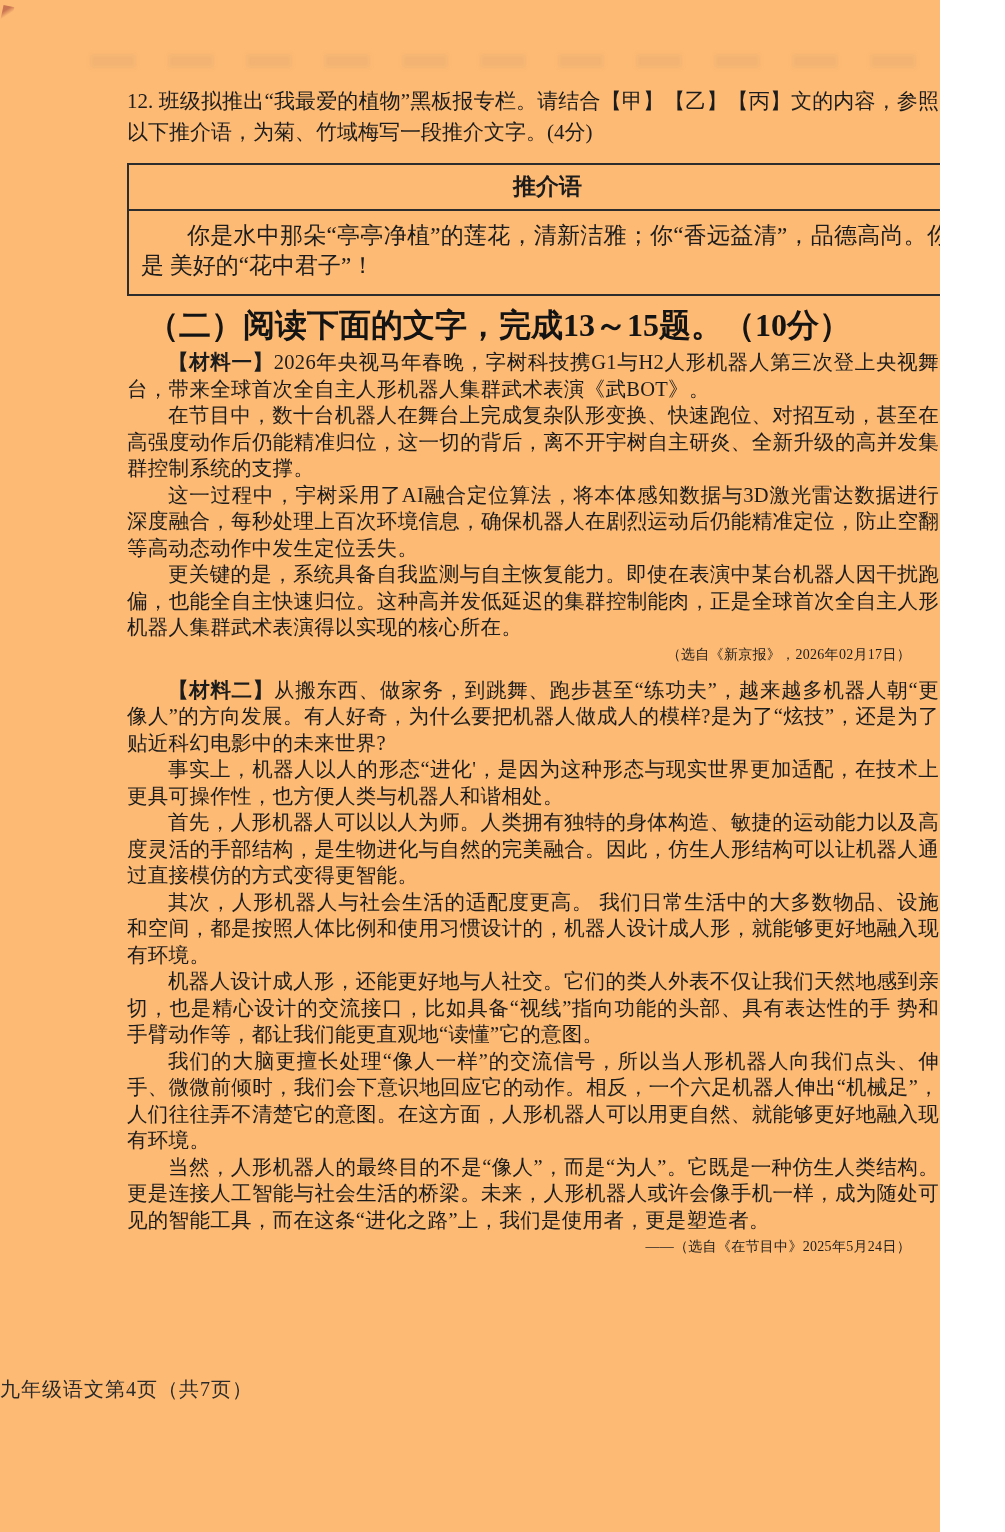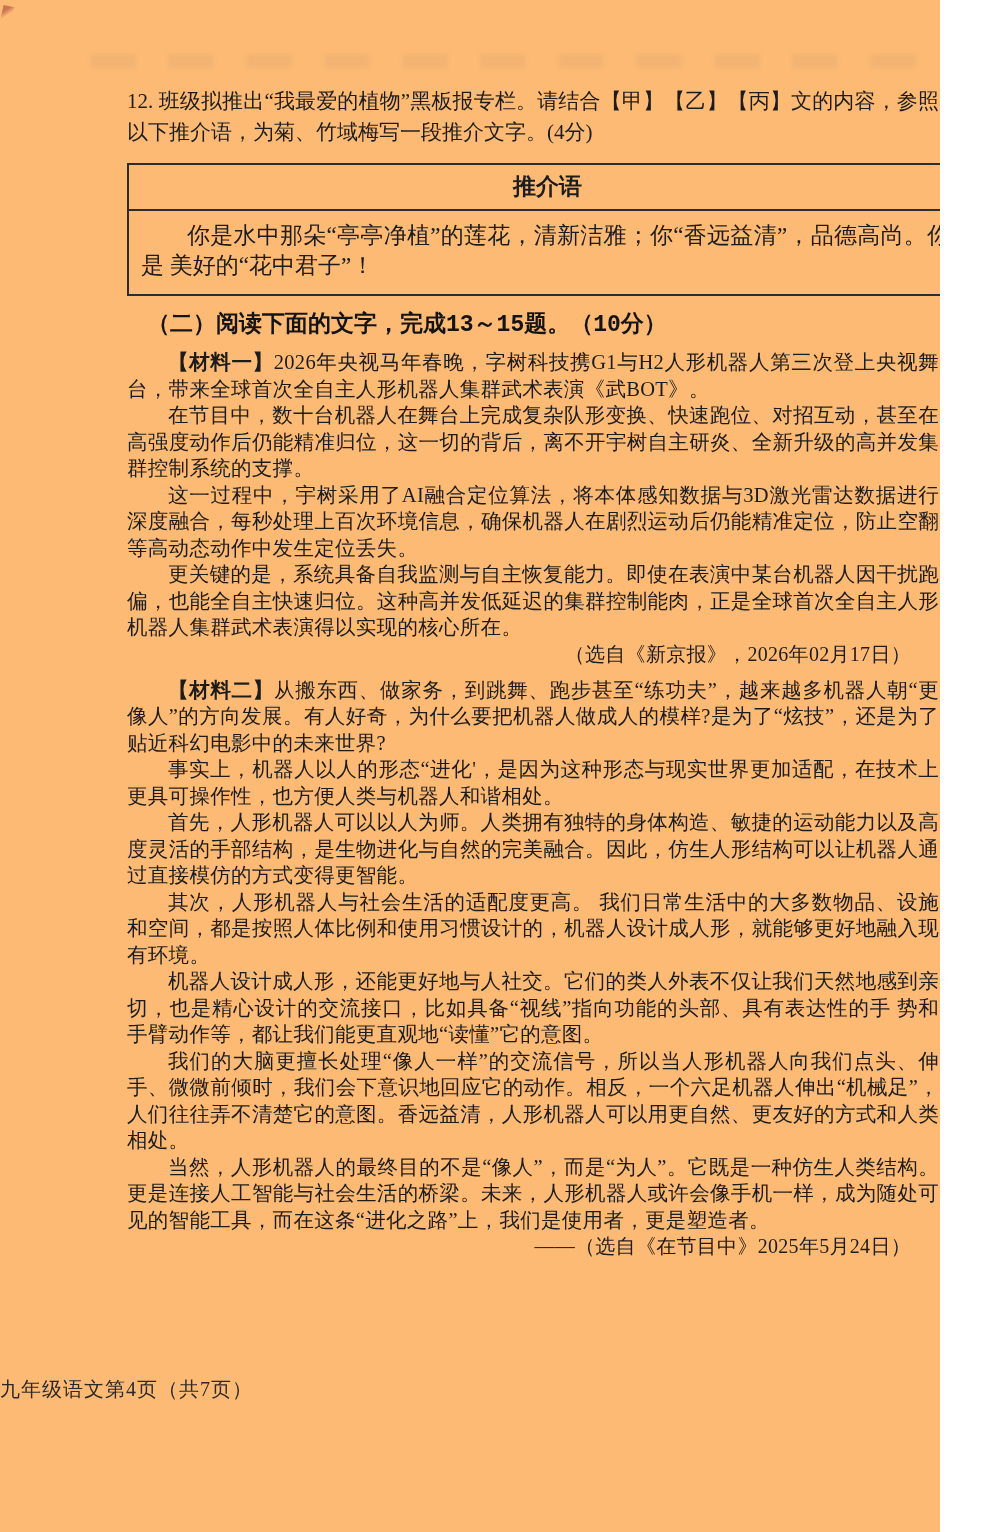--- a/index.html
+++ b/index.html
@@ -67,40 +67,40 @@
   .rec-box-body {
     font-size: 23px;
     line-height: 30px;
     padding: 10px 0 13px 12px;
     text-indent: 2em;
     text-align: justify;
   }
   .section-heading {
     margin: 13px 0 8px 0;
     padding-left: 20px;
-    font-family: Liberation Mono, monospace;
+    font-family: Liberation Serif, serif;
     font-weight: 700;
-    font-size: 23px;
+    font-size: 32px;
     line-height: 32px;
     color: #141414;
   }
   .material { margin: 0; }
   .material-2 { margin-top: 9px; }
   .para {
     margin: 0;
     font-size: 20.5px;
     line-height: 26.5px;
     text-indent: 2em;
     text-align: justify;
     letter-spacing: 0.3px;
   }
   .mat-label { font-weight: bold; }
   .source {
     margin: 0;
-    font-size: 20px;
+    font-size: 14px;
     line-height: 27px;
     text-align: right;
     padding-right: 28px;
     letter-spacing: 0.3px;
   }
   .footer {
     position: absolute;
     left: 0;
     right: 0;
     top: 1376px;
@@ -135,21 +135,21 @@
       <p class="para">更关键的是，系统具备自我监测与自主恢复能力。即使在表演中某台机器人因干扰跑偏，也能全自主快速归位。这种高并发低延迟的集群控制能肉，正是全球首次全自主人形机器人集群武术表演得以实现的核心所在。</p>
       <p class="source">（选自《新京报》，2026年02月17日）</p>
     </div>
 
     <div class="material material-2">
       <p class="para"><strong class="mat-label">【材料二】</strong><span>从搬东西、做家务，到跳舞、跑步甚至“练功夫”，越来越多机器人朝“更像人”的方向发展。有人好奇，为什么要把机器人做成人的模样?是为了“炫技”，还是为了贴近科幻电影中的未来世界?</span></p>
       <p class="para">事实上，机器人以人的形态“进化'，是因为这种形态与现实世界更加适配，在技术上更具可操作性，也方便人类与机器人和谐相处。</p>
       <p class="para">首先，人形机器人可以以人为师。人类拥有独特的身体构造、敏捷的运动能力以及高度灵活的手部结构，是生物进化与自然的完美融合。因此，仿生人形结构可以让机器人通过直接模仿的方式变得更智能。</p>
       <p class="para">其次，人形机器人与社会生活的适配度更高。 我们日常生活中的大多数物品、设施和空间，都是按照人体比例和使用习惯设计的，机器人设计成人形，就能够更好地融入现有环境。</p>
       <p class="para">机器人设计成人形，还能更好地与人社交。它们的类人外表不仅让我们天然地感到亲切，也是精心设计的交流接口，比如具备“视线”指向功能的头部、具有表达性的手 势和手臂动作等，都让我们能更直观地“读懂”它的意图。</p>
-      <p class="para">我们的大脑更擅长处理“像人一样”的交流信号，所以当人形机器人向我们点头、伸手、微微前倾时，我们会下意识地回应它的动作。相反，一个六足机器人伸出“机械足”，人们往往弄不清楚它的意图。香远益清，人形机器人可以用更自然、更友好的方式和人类相处。</p>
+      <p class="para">我们的大脑更擅长处理“像人一样”的交流信号，所以当人形机器人向我们点头、伸手、微微前倾时，我们会下意识地回应它的动作。相反，一个六足机器人伸出“机械足”，人们往往弄不清楚它的意图。在这方面，人形机器人可以用更自然、就能够更好地融入现有环境。</p>
       <p class="para">当然，人形机器人的最终目的不是“像人”，而是“为人”。它既是一种仿生人类结构。更是连接人工智能与社会生活的桥梁。未来，人形机器人或许会像手机一样，成为随处可见的智能工具，而在这条“进化之路”上，我们是使用者，更是塑造者。</p>
       <p class="source">——（选自《在节目中》2025年5月24日）</p>
     </div>
 
   </div>
 
   <div class="footer">九年级语文第4页（共7页）</div>
 
 </div>
 

